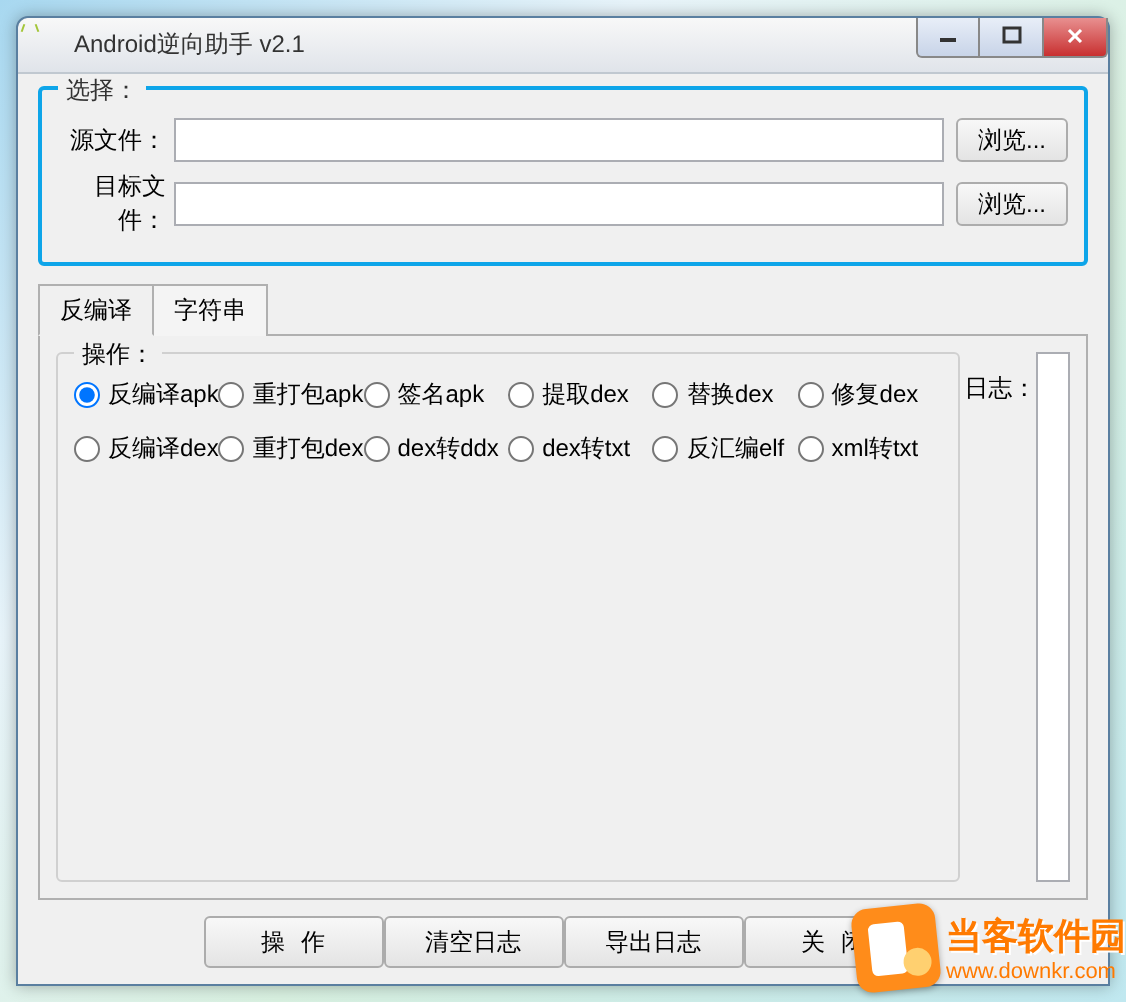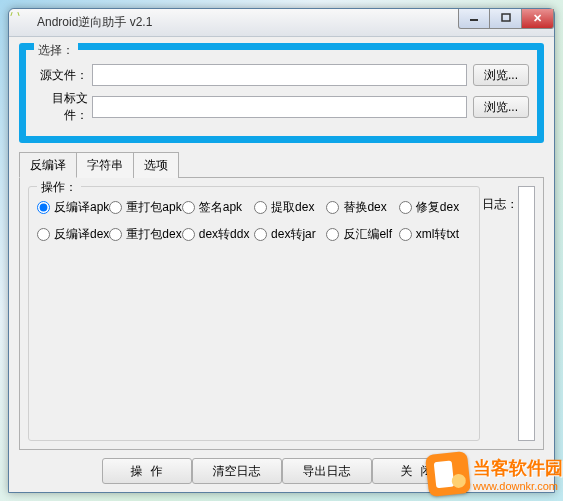--- a/index.html
+++ b/index.html
@@ -55,21 +55,21 @@
 }
 .win-min { background: linear-gradient(#e8eef8,#c8d4e8); border-radius: 0 0 0 3px; }
 .win-max { background: linear-gradient(#e8eef8,#c8d4e8); border-left: none; }
 .win-close { background: linear-gradient(#e89090,#c83030); color: #fff; border-left: none; border-radius: 0 0 3px 0; }
 .win-close .x { font-weight: bold; }
 .client {
   flex: 1; padding: 6px 10px 8px 10px;
   display: flex; flex-direction: column;
 }
 .groupbox {
-  border: 7px solid #0ea5e9;
+  border: 2px solid #0ea5e9;
   border-radius: 3px;
   padding: 10px 8px 8px 8px;
   position: relative;
   margin-bottom: 6px;
 }
 .groupbox > .legend {
   position: absolute; top: -8px; left: 8px;
   background: #f0f0f0; padding: 0 4px;
   color: #333;
 }
@@ -205,21 +205,20 @@
       <div class="file-row">
         <span class="file-label">目标文件：</span>
         <input class="file-input" value="" style="">
         <button class="browse-btn">浏览...</button>
       </div>
     </div>
 
     <div class="tabs">
       <div class="tab active">反编译</div>
       <div class="tab">字符串</div>
-      <div class="tab">选项</div>
     </div>
 
     <div class="tab-panel">
       <div class="ops-group">
         <span class="legend">操作：</span>
         <div class="radio-grid" id="radio-grid">
             <label class="radio-item">
               <input type="radio" name="op" checked="" style="">
               <span>反编译apk</span>
             </label>
@@ -250,21 +249,21 @@
             <label class="radio-item">
               <input type="radio" name="op" style="">
               <span>重打包dex</span>
             </label>
             <label class="radio-item">
               <input type="radio" name="op" style="">
               <span>dex转ddx</span>
             </label>
             <label class="radio-item">
               <input type="radio" name="op" style="">
-              <span>dex转jar</span>
+              <span>dex转txt</span>
             </label>
             <label class="radio-item">
               <input type="radio" name="op" style="">
               <span>反汇编elf</span>
             </label>
             <label class="radio-item">
               <input type="radio" name="op" style="">
               <span>xml转txt</span>
             </label>
           </div>

